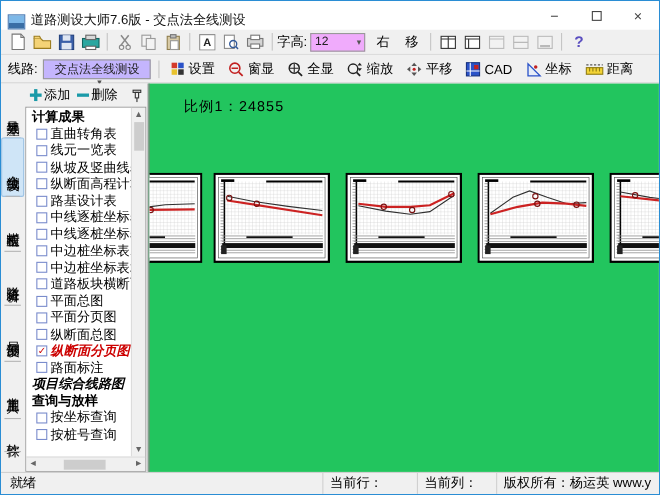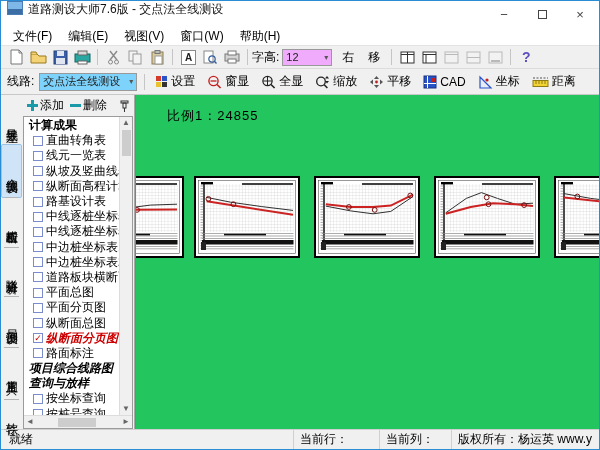--- a/index.html
+++ b/index.html
@@ -1,21 +1,21 @@
 <!DOCTYPE html>
 <html><head>
 <meta charset="utf-8">
 <style>
   * { margin:0; padding:0; box-sizing:border-box; }
   html,body { width:600px; height:450px; overflow:hidden; }
   body { font-family:"Liberation Sans","DejaVu Sans",sans-serif; font-size:12px; color:#000; background:#fff; }
   .window { width:600px; height:450px; border:1px solid #2a8dd4; background:#fff; display:flex; flex-direction:column; }
 
   
-  .titlebar { height:26px; display:flex; align-items:flex-start; background:#fff; padding-left:6px; flex:none; }
+  .titlebar { height:26px; display:flex; align-items:flex-end; background:#fff; padding-left:6px; flex:none; }
   .app-icon { width:16px; height:14px; margin-right:5px; background:linear-gradient(#7db8e8 55%,#3a6ea5 55%); border:1px solid #4a7bb5; }
   .title-text { font-size:12px; color:#111; }
   .win-controls { margin-left:auto; display:flex; height:100%; }
   .win-btn { width:38px; display:flex; align-items:center; justify-content:center; color:#444; font-size:13px; }
   .win-btn .box { width:9px; height:9px; border:1px solid #444; display:inline-block; }
 
   
   .menubar { height:19px; display:flex; align-items:center; padding-left:4px; background:#fff; border-bottom:1px solid #e3e3e3; flex:none; }
   .menu-item { padding:0 8px; color:#000; }
 
@@ -24,21 +24,21 @@
   .tb1 { height:23px; border-bottom:1px solid #dcdcdc; padding-left:4px; }
   .tb2 { height:26px; border-bottom:1px solid #c8c8c8; }
   .tbtn { height:20px; min-width:20px; display:flex; align-items:center; justify-content:center; margin:0 1px; }
   .sep { width:1px; height:16px; background:#c5c5c5; margin:0 4px; }
   .combo { height:17px; background:#f0abfc; border:1px solid #999; display:flex; align-items:center; padding:0 3px; margin:0 3px; }
   .combo .val { flex:1; font-size:11px; color:#222; }
   .combo .arr { font-size:8px; color:#555; margin-left:4px; }
   .txtbtn { padding:0 6px; font-size:12px; }
   .tb2 .label { padding:0 2px 0 6px; }
   .tb2-btn { display:flex; align-items:center; gap:3px; padding:0 6px; height:22px; }
-  .tb2-combo { width:98px; height:18px; background:#7dd3fc; }
+  .tb2-combo { width:98px; height:18px; background:#c4b5fd;flex-direction:column; }
 
   
   .body-row { flex:1; display:flex; min-height:0; background:#f0f0f0; }
 
   
   .vtabs { width:21px; flex:none; display:flex; flex-direction:column; background:#f0f0f0; padding-top:2px; }
   .vtab { writing-mode:vertical-rl; text-orientation:upright; letter-spacing:1px; font-size:12px; color:#000;
           display:flex; align-items:center; justify-content:center; flex:none; position:relative; }
   .vtab:after { content:""; position:absolute; bottom:-1px; left:3px; right:3px; height:1px; background:#b5b5b5; }
   .vtab.sel { background:#cfe5f7; border:1px solid #9cc3e5; border-radius:2px; }
@@ -86,27 +86,20 @@
     <span class="title-text">道路测设大师7.6版 - 交点法全线测设</span>
     <div class="win-controls">
       <span class="win-btn">−</span>
       <span class="win-btn">
           <span class="box"></span>
         </span>
       <span class="win-btn">×</span>
     </div>
   </div>
 
-  <div class="menubar">
-    <span class="menu-item">文件(F)</span>
-    <span class="menu-item">编辑(E)</span>
-    <span class="menu-item">视图(V)</span>
-    <span class="menu-item">窗口(W)</span>
-    <span class="menu-item">帮助(H)</span>
-  </div>
 
   <div class="toolbar tb1">
     <span class="tbtn">
       <svg width="15" height="16">
           <path d="M2,1 h8 l3,3 v11 h-11 z" fill="#fff" stroke="#777"></path>
           <path d="M10,1 v3 h3" fill="none" stroke="#777"></path>
         </svg>
       </span>
     <span class="tbtn">
       <svg width="17" height="15">
@@ -394,21 +387,21 @@
                 <span class="lab">纵断面分页图</span>
               </div>
               <div class="tree-row">
                 <span class="cb"></span>
                 <span class="lab">路面标注</span>
               </div>
               <div class="tree-row group">
                 <span class="lab" style="padding-left: 2px; font-style: italic;">项目综合线路图</span>
               </div>
               <div class="tree-row group">
-                <span class="lab" style="padding-left: 2px; font-style: italic;">查询与放样</span>
+                <span class="lab" style="padding-left: 2px;">查询与放样</span>
               </div>
               <div class="tree-row">
                 <span class="cb"></span>
                 <span class="lab">按坐标查询</span>
               </div>
               <div class="tree-row">
                 <span class="cb"></span>
                 <span class="lab">按桩号查询</span>
               </div>
             </div>

